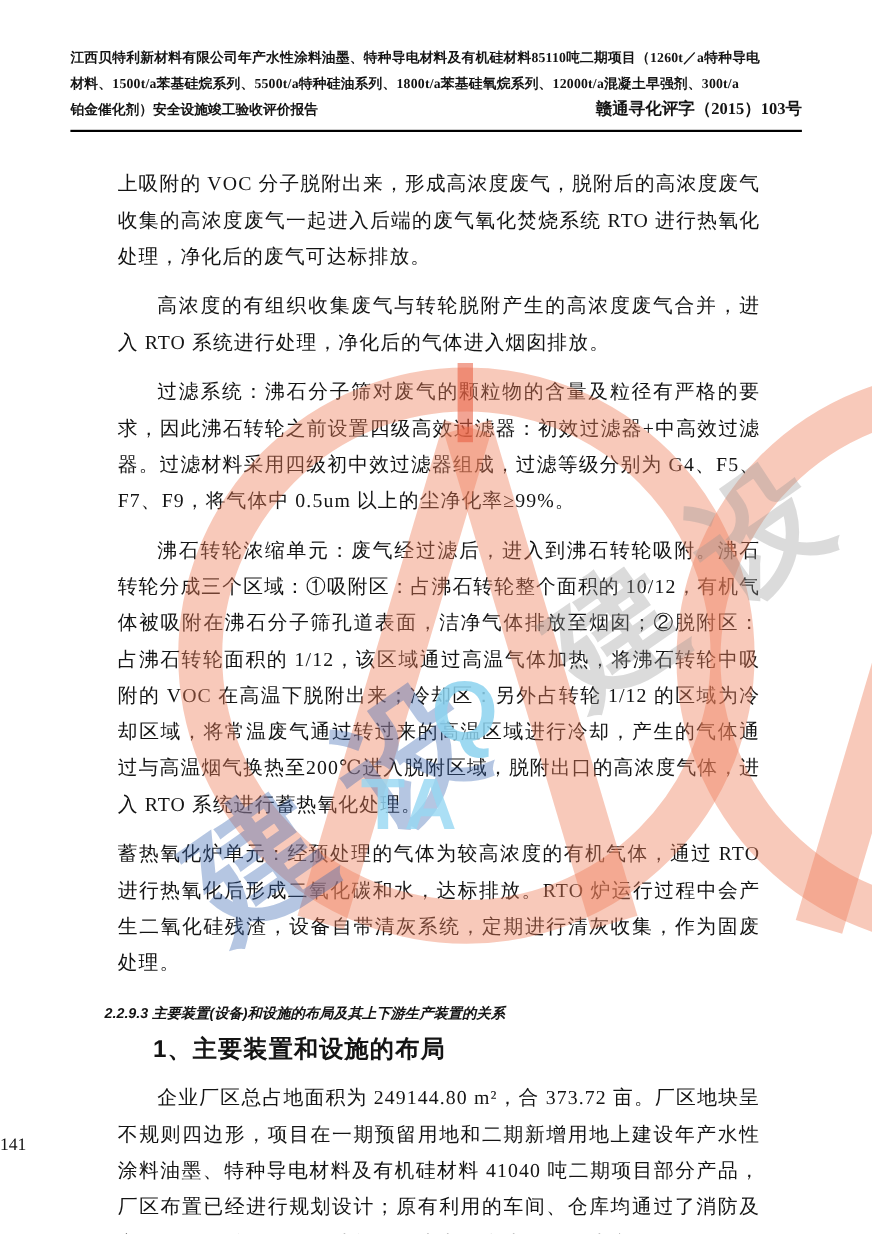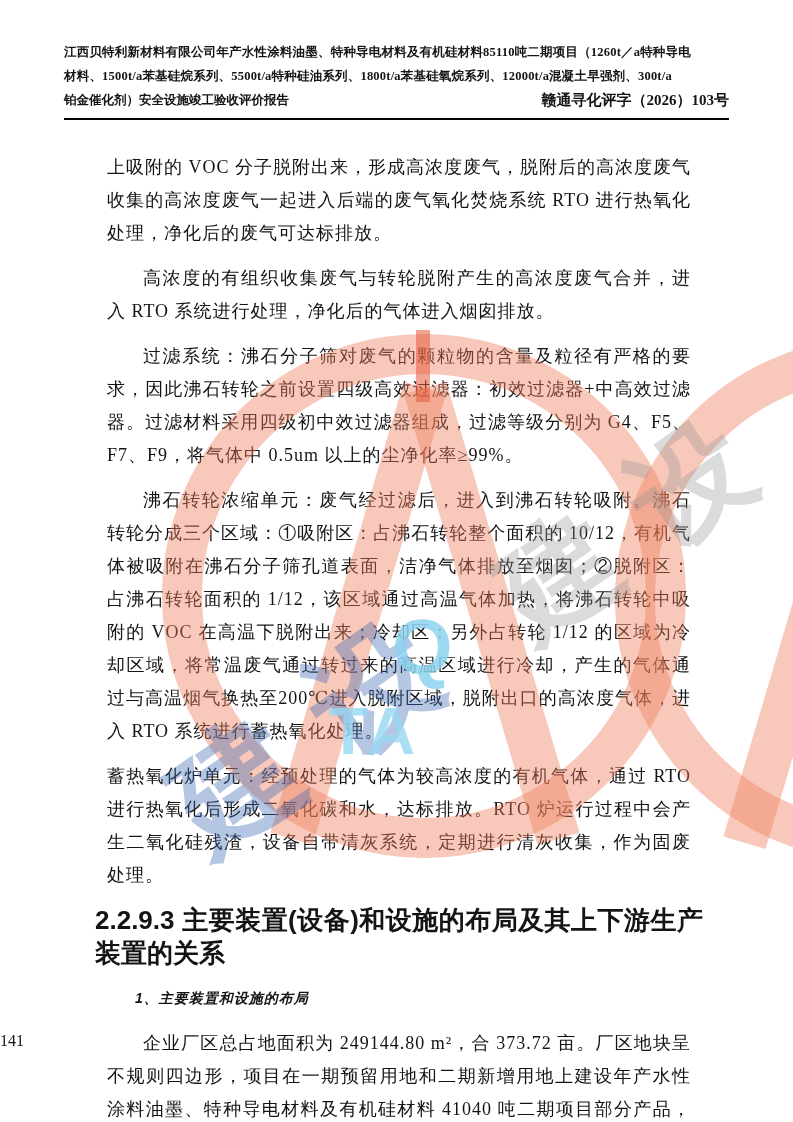--- a/index.html
+++ b/index.html
@@ -22,25 +22,25 @@
   }
   
   .body-text{
     position:absolute; left:95px; top:139px; width:608px; z-index:1;
     font-size:18px; line-height:33px; letter-spacing:1px; text-align:justify;
   }
   .body-text p{margin:12px;}
   .body-text p.indent{text-indent:2em;}
   .sec-heading{
     margin:0; font-family:"Liberation Sans","DejaVu Sans",sans-serif;
-    font-size:26px; font-weight:bold; line-height:33px; letter-spacing:0;
+    font-size:13px; font-weight:bold; line-height:33px; letter-spacing:0;font-style:italic;
   }
   .sub-heading{
-    margin:12px; font-family:"Liberation Sans","DejaVu Sans",sans-serif;
-    font-size:14px; font-weight:bold; line-height:33px; text-indent:2em; letter-spacing:1px;font-style:italic;
+    margin:0; font-family:"Liberation Sans","DejaVu Sans",sans-serif;
+    font-size:22px; font-weight:bold; line-height:33px; text-indent:2em; letter-spacing:1px;
   }
   
   .footer{
     position:absolute; left:0; top:1032px; width:100%; z-index:1;
     text-align:left; font-size:16px;
   }
   
   .watermark-layer{position:absolute; inset:0; z-index:2; pointer-events:none;}
   .wm-ring{
     position:absolute; width:524px; height:524px; border-radius:50%;
@@ -98,21 +98,21 @@
     <div class="wm-diag grey">建设</div>
     <div class="wm-q">Q</div>
     <div class="wm-ta">TA</div>
   </div>
 
   <div class="header">
     <div class="h-line">江西贝特利新材料有限公司年产水性涂料油墨、特种导电材料及有机硅材料85110吨二期项目（1260t／a特种导电</div>
     <div class="h-line">材料、1500t/a苯基硅烷系列、5500t/a特种硅油系列、1800t/a苯基硅氧烷系列、12000t/a混凝土早强剂、300t/a</div>
     <div class="h-line3">
       <span>铂金催化剂）安全设施竣工验收评价报告</span>
-      <span class="doc-num">赣通寻化评字（2026）103号</span>
+      <span class="doc-num">赣通寻化评字（2015）103号</span>
     </div>
   </div>
   <div class="header-rule"></div>
 
   <div class="body-text">
     <p class="noindent">上吸附的 VOC 分子脱附出来，形成高浓度废气，脱附后的高浓度废气收集的高浓度废气一起进入后端的废气氧化焚烧系统 RTO 进行热氧化处理，净化后的废气可达标排放。</p>
     <p class="indent">高浓度的有组织收集废气与转轮脱附产生的高浓度废气合并，进入 RTO 系统进行处理，净化后的气体进入烟囱排放。</p>
     <p class="indent">过滤系统：沸石分子筛对废气的颗粒物的含量及粒径有严格的要求，因此沸石转轮之前设置四级高效过滤器：初效过滤器+中高效过滤器。过滤材料采用四级初中效过滤器组成，过滤等级分别为 G4、F5、F7、F9，将气体中 0.5um 以上的尘净化率≥99%。</p>
     <p class="indent">沸石转轮浓缩单元：废气经过滤后，进入到沸石转轮吸附。沸石转轮分成三个区域：①吸附区：占沸石转轮整个面积的 10/12，有机气体被吸附在沸石分子筛孔道表面，洁净气体排放至烟囱；②脱附区：占沸石转轮面积的 1/12，该区域通过高温气体加热，将沸石转轮中吸附的 VOC 在高温下脱附出来；冷却区：另外占转轮 1/12 的区域为冷却区域，将常温废气通过转过来的高温区域进行冷却，产生的气体通过与高温烟气换热至200℃进入脱附区域，脱附出口的高浓度气体，进入 RTO 系统进行蓄热氧化处理。</p>
     <p class="noindent">蓄热氧化炉单元：经预处理的气体为较高浓度的有机气体，通过 RTO 进行热氧化后形成二氧化碳和水，达标排放。RTO 炉运行过程中会产生二氧化硅残渣，设备自带清灰系统，定期进行清灰收集，作为固废处理。</p>

